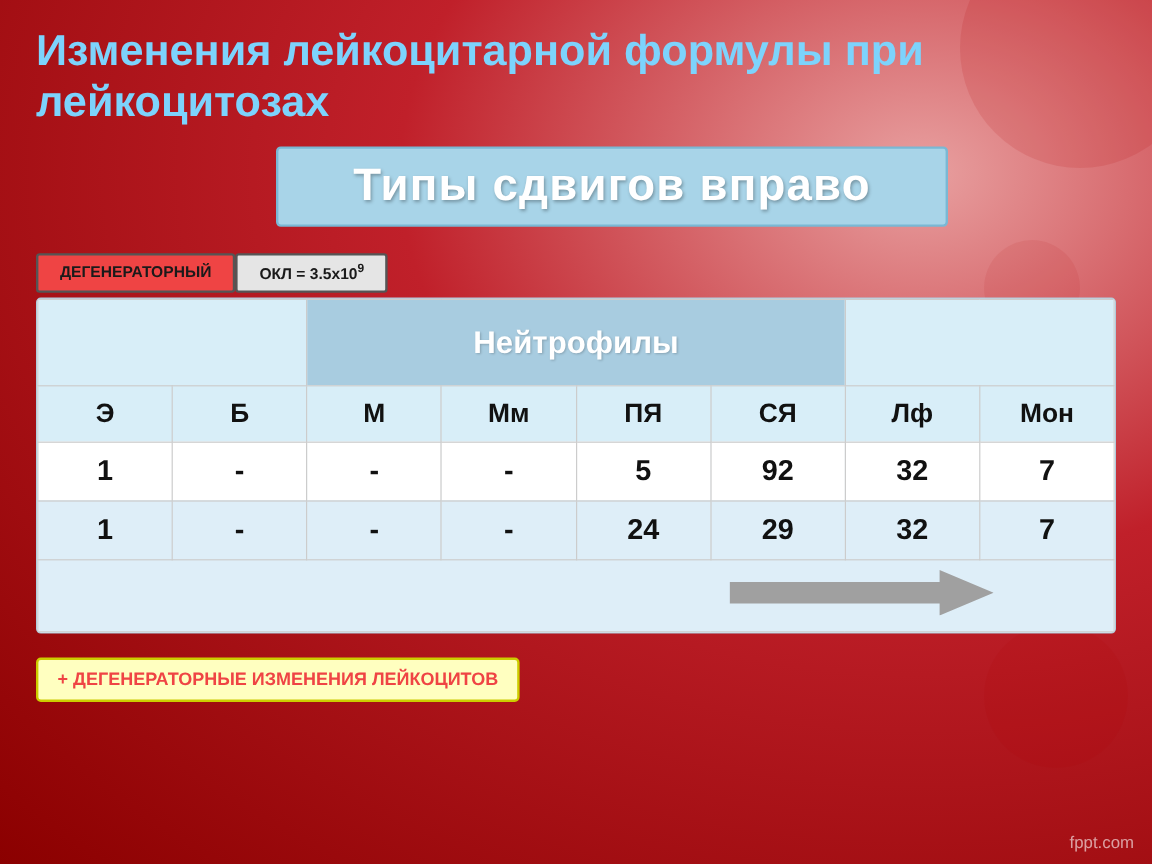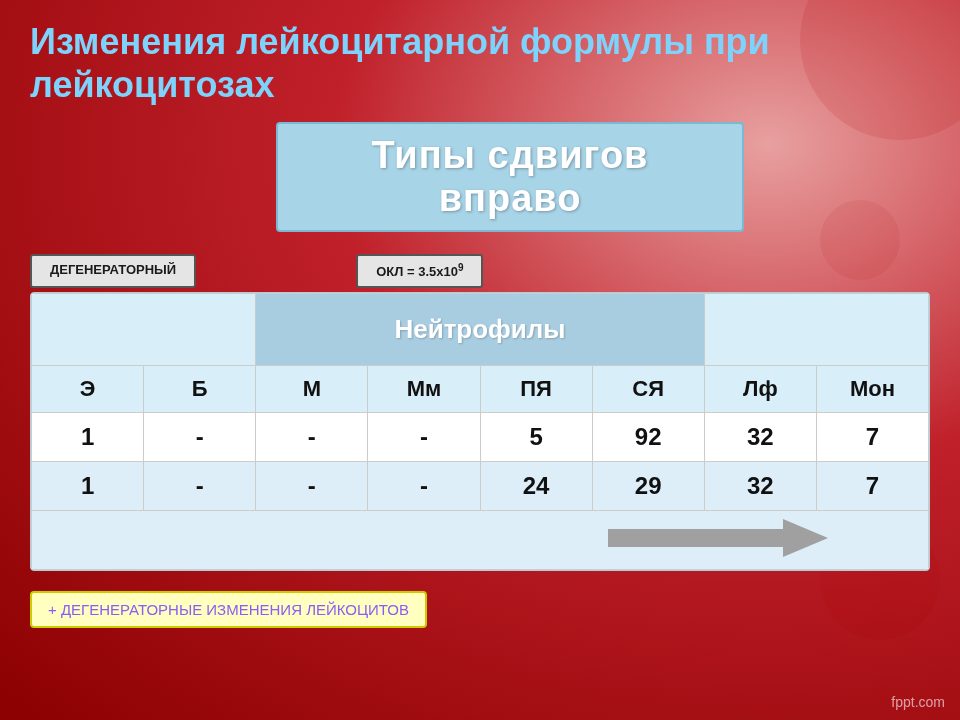--- a/index.html
+++ b/index.html
@@ -42,21 +42,21 @@
     }
 
     .subtitle-box {
       background: #a8d4e8;
       border: 2px solid #7ab8d4;
       border-radius: 4px;
       text-align: center;
       padding: 10px 20px;
       margin-bottom: 12px;
       display: inline-block;
-      width: 468px;
+      width: 560px;
       margin-left: 60px;
     }
 
     .subtitle-box-text {
       font-size: 38px;
       font-weight: bold;
       color: white;
       text-shadow: 1px 1px 3px rgba(0,0,0,0.3);
       letter-spacing: 1px;
     }
@@ -65,22 +65,22 @@
       width: 100%;
       border-collapse: collapse;
     }
 
     .bottom-label {
       background: #ffffc0;
       border: 2px solid #cccc00;
       border-radius: 4px;
       padding: 8px 16px;
       font-size: 15px;
-      font-weight: normal;
-      color: #8b5cf6;
+      font-weight: bold;
+      color: #ef4444;
       display: inline-block;
       margin-top: 10px;
     }
 
     .fppt-watermark {
       position: absolute;
       bottom: 10px;
       right: 15px;
       font-size: 14px;
       color: rgba(255,255,255,0.6);
@@ -97,28 +97,27 @@
     
     .two-header-row {
       display: flex;
       justify-content: flex-start;
       gap: 0;
       margin-bottom: 0;
       background: transparent;
     }
 
     .degen-label {
-      background: #e5e5e5;
+      background: #ef4444;
       border: 2px solid #555;
       padding: 6px 18px;
       font-size: 13px;
       font-weight: bold;
       color: #1a1a1a;
       border-radius: 3px;
-      margin-right: 160px;
     }
 
     .okl-label {
       background: #e5e5e5;
       border: 2px solid #555;
       padding: 6px 18px;
       font-size: 13px;
       font-weight: bold;
       color: #1a1a1a;
       border-radius: 3px;

